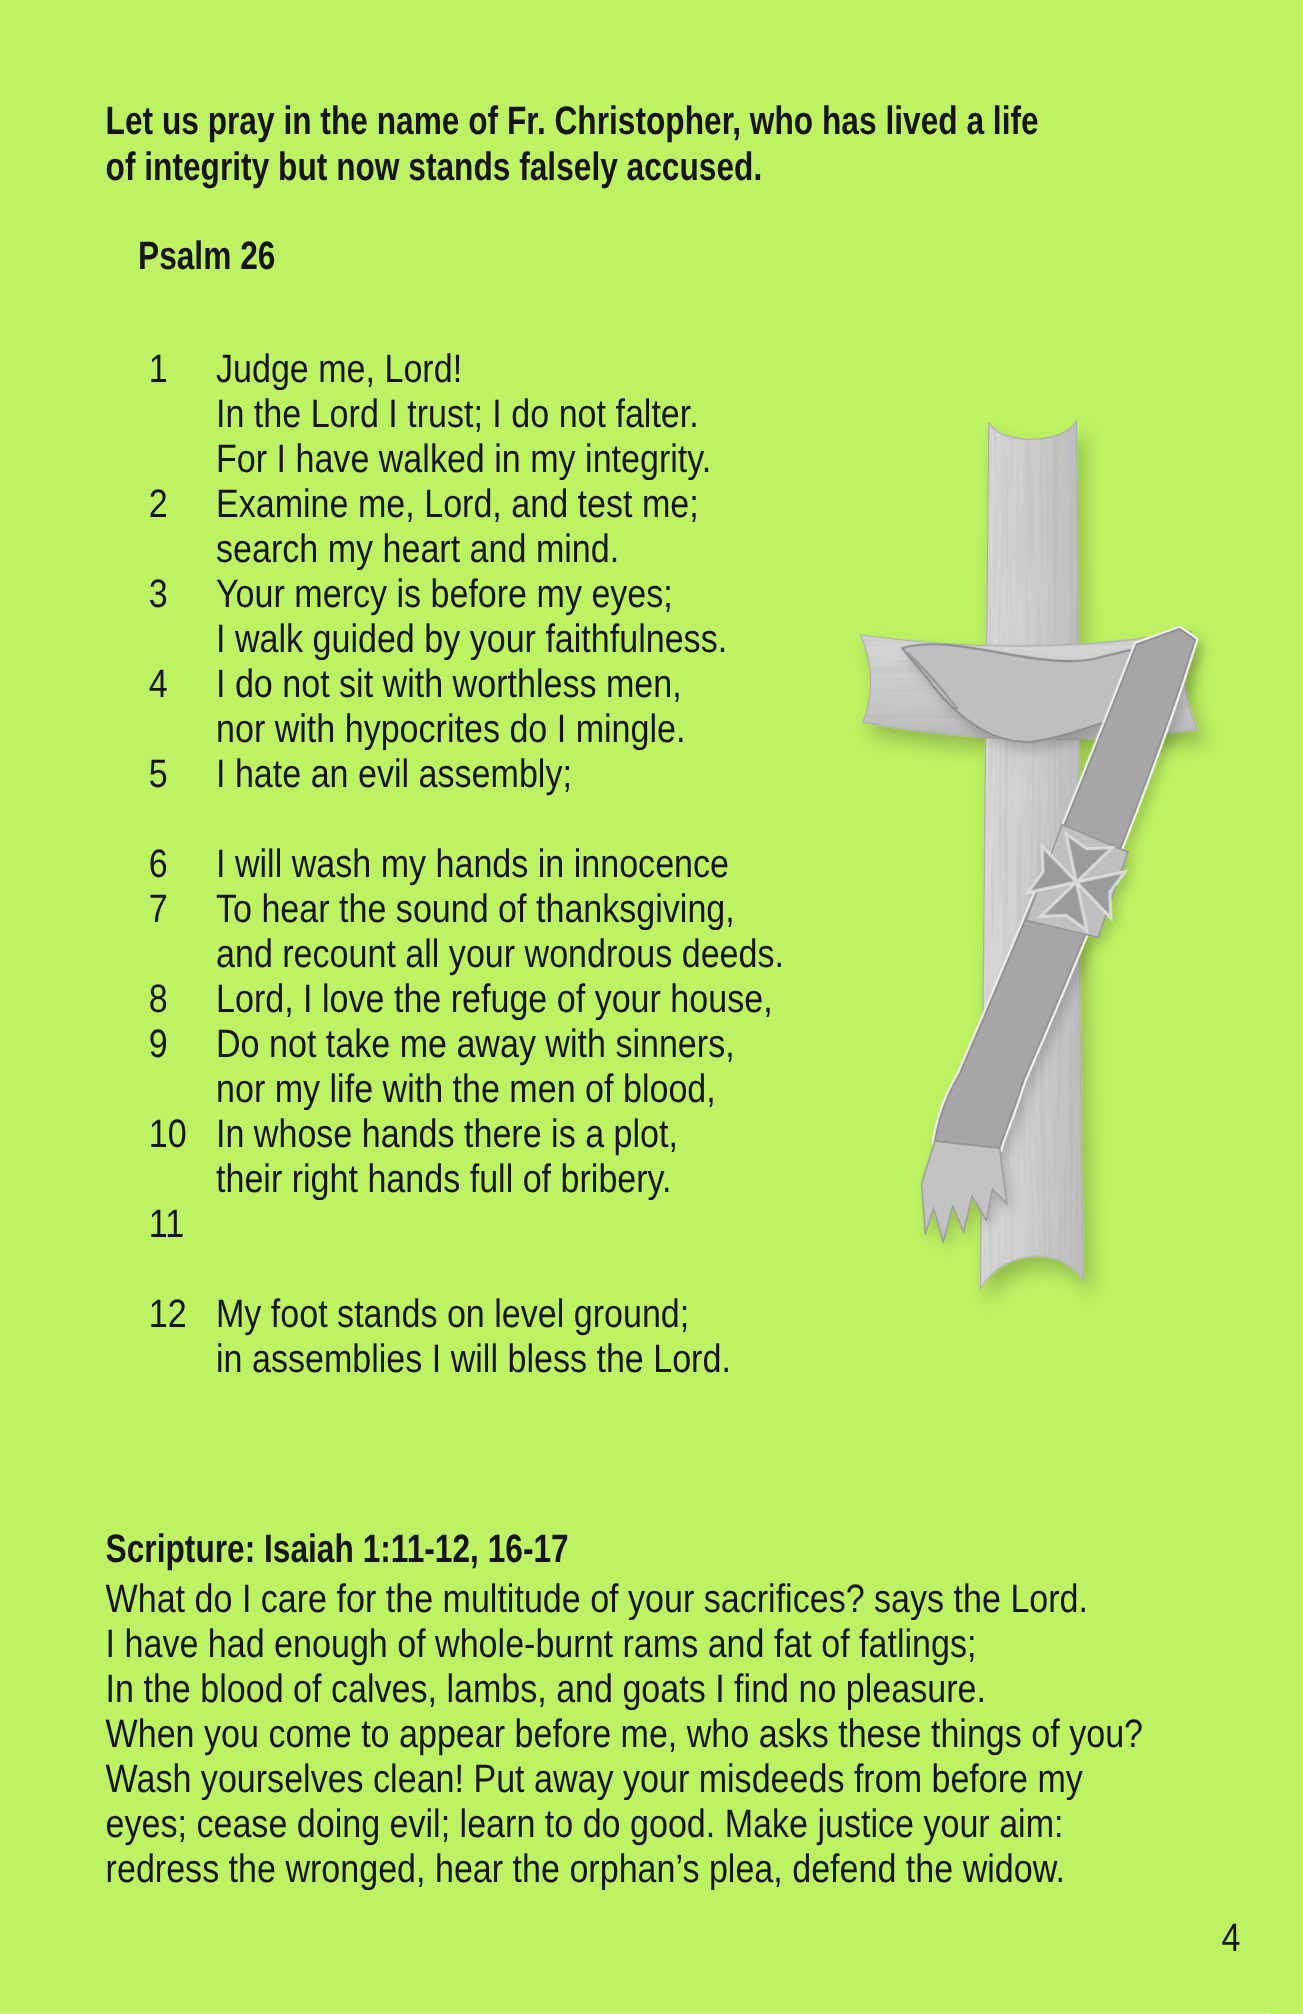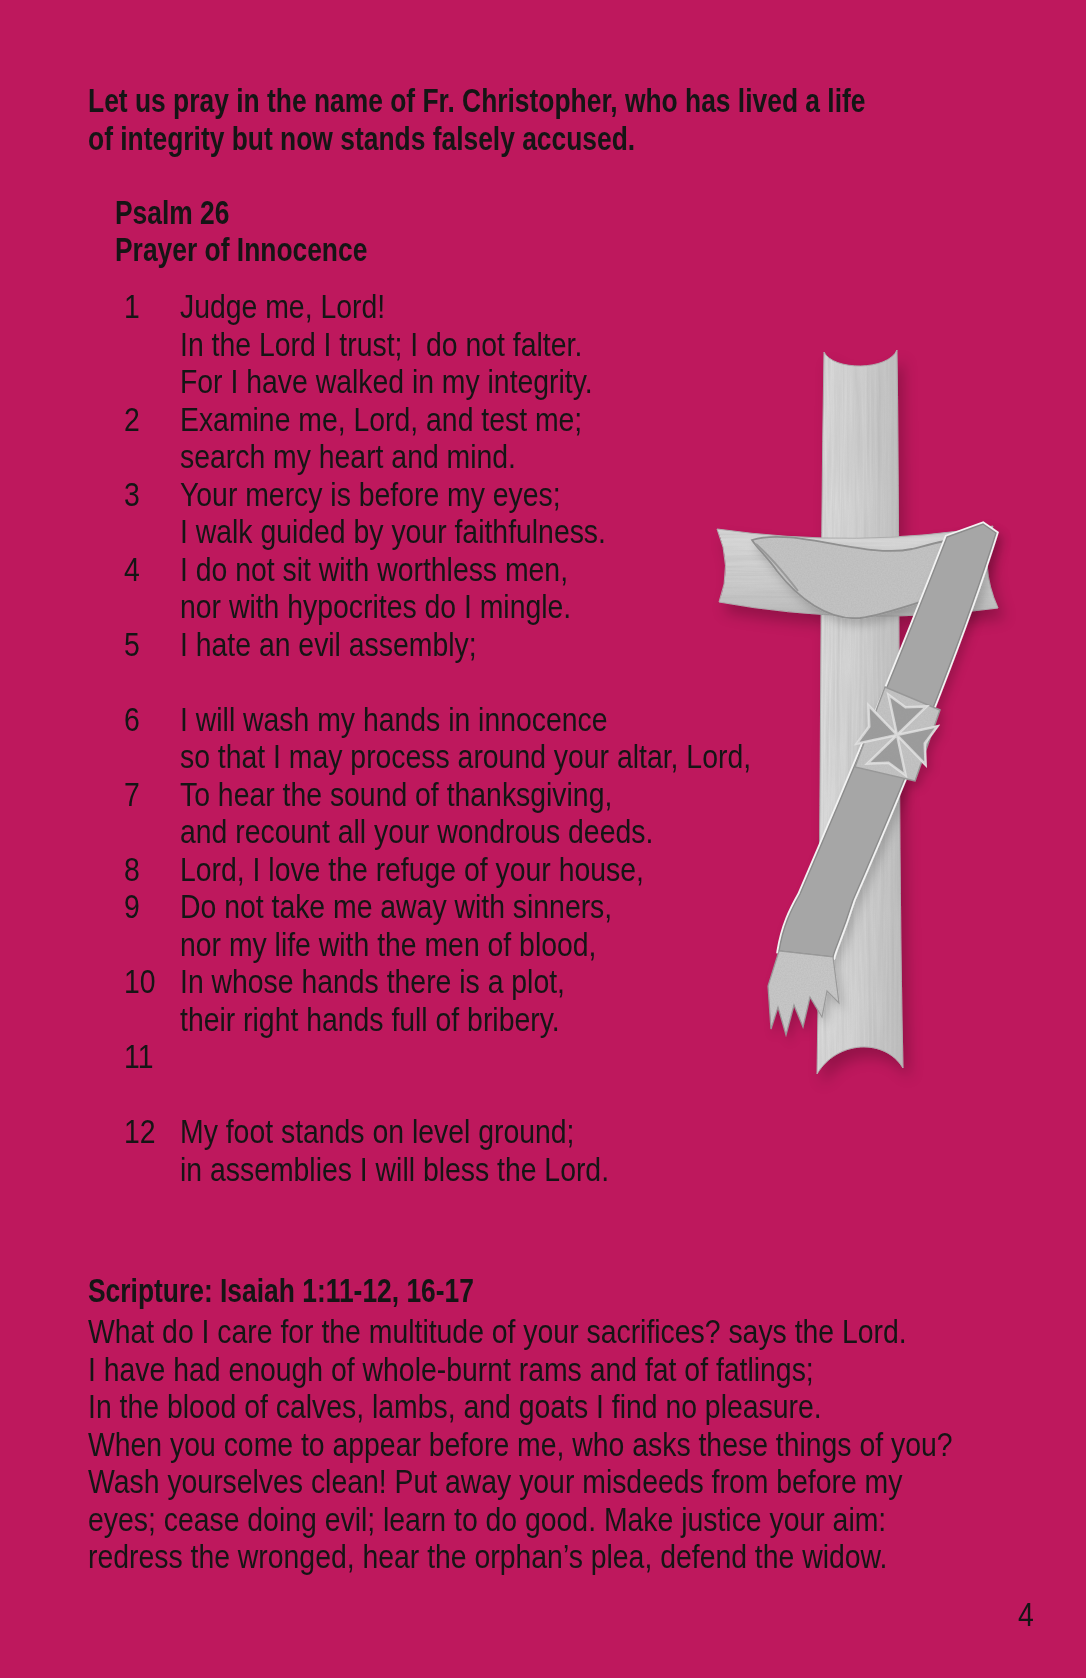--- a/index.html
+++ b/index.html
@@ -1,19 +1,19 @@
 <!DOCTYPE html>
 <html><head>
 <meta charset="utf-8">
 <style>
   html,body{margin:0;padding:0;background:#e8e8e8;}
   .page{
     position:relative;
     width:1086px;height:1678px;
-    background:#be185d;
+    background:#bef264;
     font-family:"Liberation Sans","DejaVu Sans",sans-serif;
     color:#151515;
     overflow:hidden;
   }
   
   .cx{display:inline-block;transform:scaleX(.86);transform-origin:0 50%;white-space:pre;}
   .cxb{display:inline-block;transform:scaleX(.80);transform-origin:0 50%;white-space:pre;font-weight:bold;}
 
   .intro{position:absolute;left:88px;top:82px;font-size:33px;line-height:38px;font-weight:bold;}
   .psalm-title{position:absolute;left:115px;top:194px;font-size:33px;line-height:37px;font-weight:bold;}
@@ -31,21 +31,20 @@
 
 <div class="page">
 
   <div class="intro">
       <div><span class="cxb">Let us pray in the name of Fr. Christopher, who has lived a life</span></div>
       <div><span class="cxb">of integrity but now stands falsely accused.</span></div>
     </div>
 
   <div class="psalm-title">
       <div><span class="cxb">Psalm 26</span></div>
-      <div><span class="cxb">Prayer of Innocence</span></div>
     </div>
 
   <div class="verses">
       <div class="vrow">
         <span class="vnum"><span class="cx">1</span></span>
         <span class="vtext"><span class="cx">Judge me, Lord!</span></span>
       </div>
       <div class="vrow">
         <span class="vnum"><span class="cx"></span></span>
         <span class="vtext"><span class="cx">In the Lord I trust; I do not falter.</span></span>
@@ -81,24 +80,20 @@
       <div class="vrow">
         <span class="vnum"><span class="cx">5</span></span>
         <span class="vtext"><span class="cx">I hate an evil assembly;</span></span>
       </div>
       <div class="vrow">
         <span class="vnum"><span class="cx"></span></span>
       </div>
       <div class="vrow">
         <span class="vnum"><span class="cx">6</span></span>
         <span class="vtext"><span class="cx">I will wash my hands in innocence</span></span>
-      </div>
-      <div class="vrow">
-        <span class="vnum"><span class="cx"></span></span>
-        <span class="vtext"><span class="cx">so that I may process around your altar, Lord,</span></span>
       </div>
       <div class="vrow">
         <span class="vnum"><span class="cx">7</span></span>
         <span class="vtext"><span class="cx">To hear the sound of thanksgiving,</span></span>
       </div>
       <div class="vrow">
         <span class="vnum"><span class="cx"></span></span>
         <span class="vtext"><span class="cx">and recount all your wondrous deeds.</span></span>
       </div>
       <div class="vrow">

